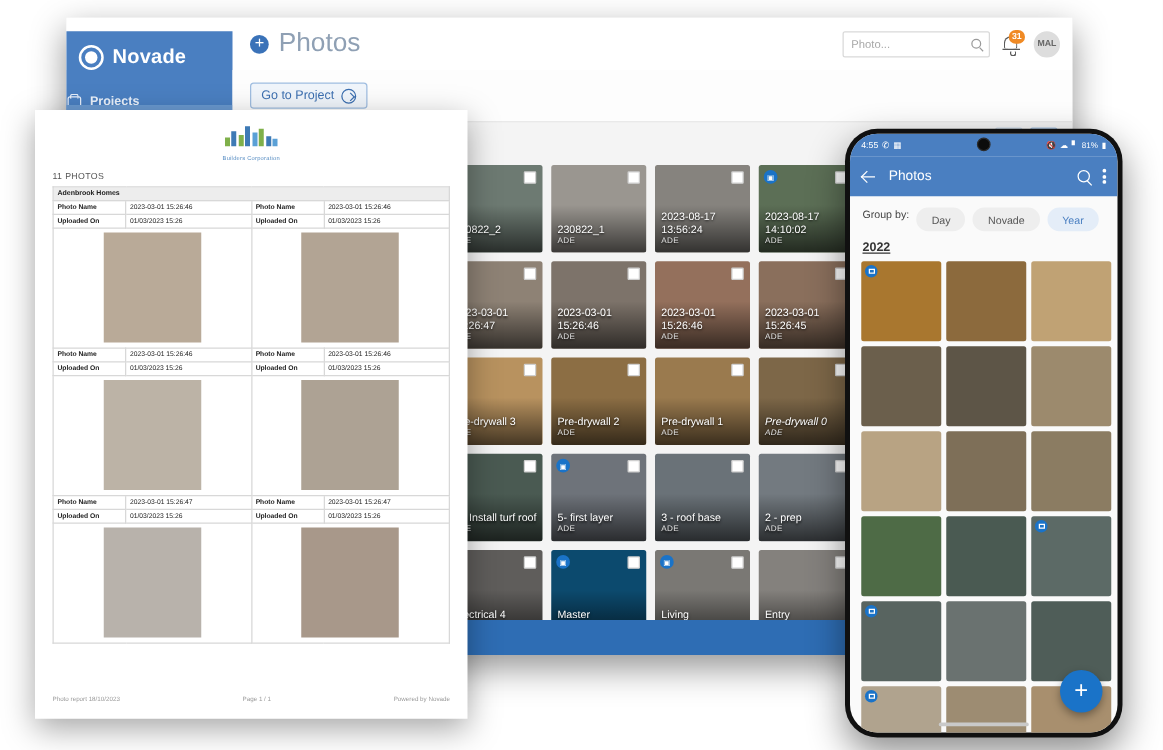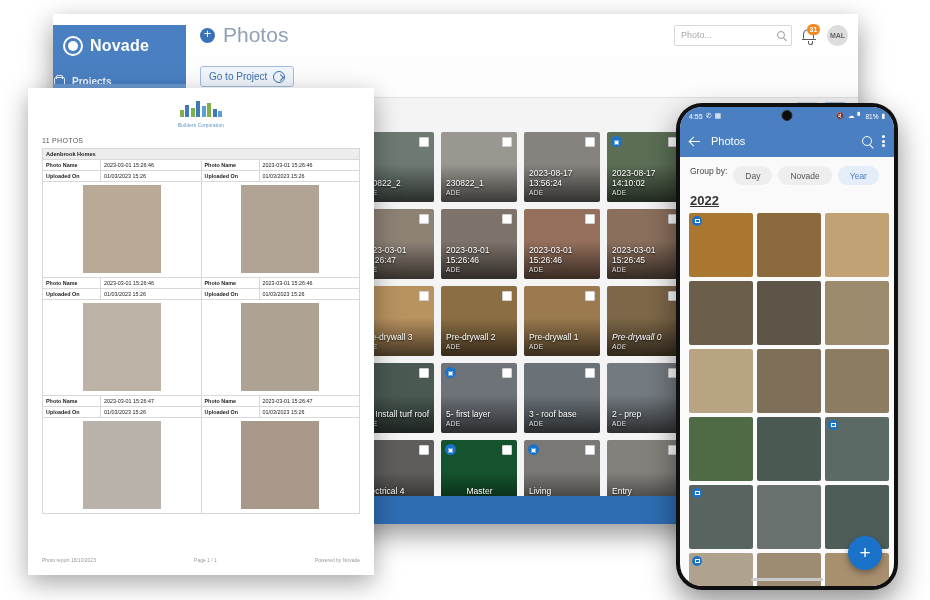--- a/index.html
+++ b/index.html
@@ -223,21 +223,21 @@
   .kebab i { display:block;width:3px;height:3px;border-radius:50%;background:#fff;margin:1.5px 0; }
 
   .groupby { display:flex; gap:6px; padding:9px 10px 6px 10px; }
   .gb-label { font-size:8.5px; color:#444; }
   .chip {
     height:19px; border-radius:10px; background:#eeeeee; color:#555;
     font-size:8.5px; display:flex; align-items:center; justify-content:center;
     padding:0 12px;
   }
   .chip.sel { background:#e4edf8; color:#4a7fc1; }
-  .year-h { font-size:13px; color:#333; font-weight:bold; padding:2px 0 5px 10px;text-decoration:underline; }
+  .year-h { font-size:10px; color:#333; font-weight:bold; padding:2px 0 5px 10px;text-decoration:underline; }
   .mgrid { display:grid; grid-template-columns:repeat(3,64px); gap:4px; padding:0 0 0 9px; }
   .mtile { width:64px; height:64px; border-radius:2px; position:relative; overflow:hidden; background:#9a8f80; }
   .mbadge {
     position:absolute; left:3px; top:3px; width:10px;height:10px;border-radius:50%;
     background:#1a73c8; display:flex; align-items:center; justify-content:center;
   }
   .mbadge s { display:block; width:5px;height:4px;border:1px solid #fff; }
   .fab {
     position:absolute; right:12px; bottom:16px; width:34px; height:34px;
     border-radius:50%; background:#1a73c8; color:#fff; font-size:19px; font-weight:300;
@@ -558,21 +558,21 @@
             </div>
           </div>
           <div class="ph-tile" style="background: rgb(95, 93, 91);">
             <div class="ph-shade"></div>
             <div class="ph-chk"></div>
             <div class="ph-cap">
               <div>Electrical 4</div>
               <div class="ph-sub">ADE</div>
             </div>
           </div>
-          <div class="ph-tile" style="background: #14532d; text-align: center;">
+          <div class="ph-tile" style="background: #0c4a6e;">
             <div class="ph-shade"></div>
             <div class="ph-badge">▣</div>
             <div class="ph-chk"></div>
             <div class="ph-cap">
               <div>Master</div>
               <div class="ph-sub">ADE</div>
             </div>
           </div>
           <div class="ph-tile" style="background: rgb(122, 120, 116);">
             <div class="ph-shade"></div>

